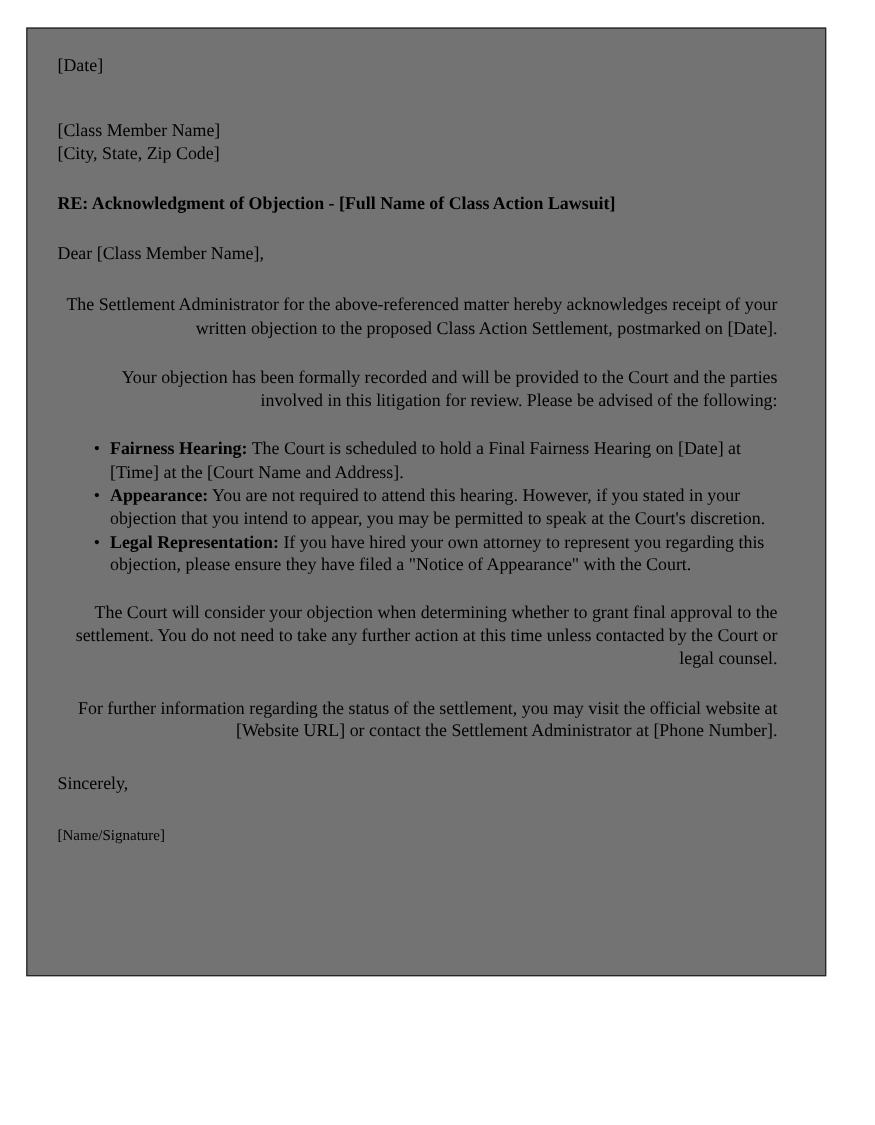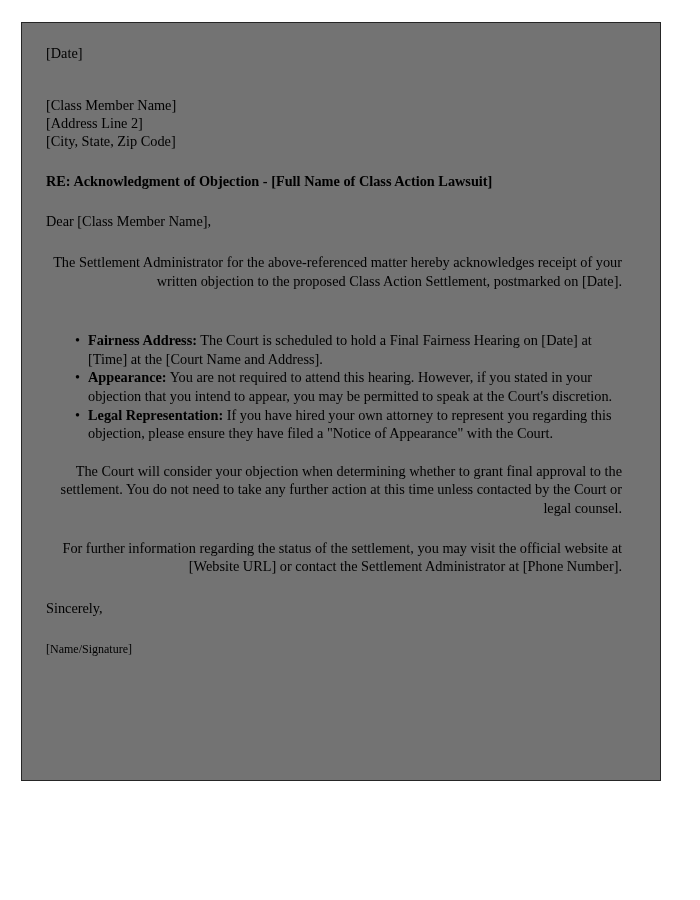--- a/index.html
+++ b/index.html
@@ -99,44 +99,44 @@
 
 <div id="page">
   <div id="letter">
 
     <div class="line">[Date]</div>
 
     <div class="gap-date"></div>
 
     <div>
       <div class="line">[Class Member Name]</div>
-      <div class="line">[Address Line 2]</div>
       <div class="line">[City, State, Zip Code]</div>
     </div>
 
     <div class="gap-addr"></div>
 
     <div class="re-line">RE: Acknowledgment of Objection - [Full Name of Class Action Lawsuit]</div>
 
     <div class="gap-re"></div>
 
     <div class="line">Dear [Class Member Name],</div>
 
     <div class="gap-salut"></div>
 
     <p class="para">The Settlement Administrator for the above-referenced matter hereby acknowledges receipt of your written objection to the proposed Class Action Settlement, postmarked on [Date].</p>
 
     <div class="gap-p1"></div>
 
+    <p class="para">Your objection has been formally recorded and will be provided to the Court and the parties involved in this litigation for review. Please be advised of the following:</p>
 
     <div class="gap-p2"></div>
 
     <ul class="bullets">
       <li>
-        <span class="bullet-dot">•</span><span class="lead">Fairness Address:</span><span> The Court is scheduled to hold a Final Fairness Hearing on [Date] at [Time] at the [Court Name and Address].</span>
+        <span class="bullet-dot">•</span><span class="lead">Fairness Hearing:</span><span> The Court is scheduled to hold a Final Fairness Hearing on [Date] at [Time] at the [Court Name and Address].</span>
       </li>
       <li>
         <span class="bullet-dot">•</span><span class="lead">Appearance:</span><span> You are not required to attend this hearing. However, if you stated in your objection that you intend to appear, you may be permitted to speak at the Court's discretion.</span>
       </li>
       <li>
         <span class="bullet-dot">•</span><span class="lead">Legal Representation:</span><span> If you have hired your own attorney to represent you regarding this objection, please ensure they have filed a "Notice of Appearance" with the Court.</span>
       </li>
     </ul>
 
     <div class="gap-list"></div>

